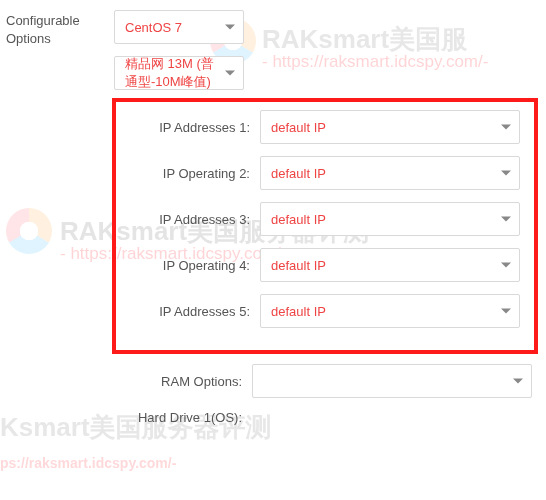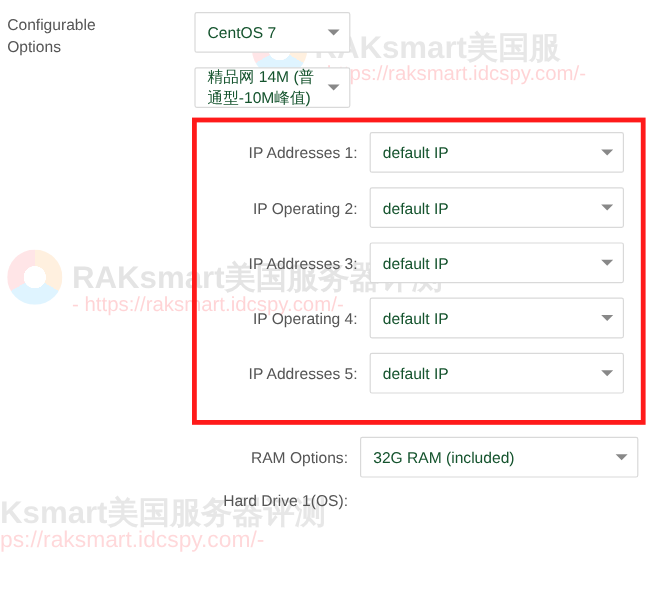--- a/index.html
+++ b/index.html
@@ -33,21 +33,20 @@
     opacity: 0.12;
   }
 
   .container {
     position: relative;
     display: grid;
     grid-template-columns: 108px 1fr;
     column-gap: 0;
     padding: 4px 6px 6px 6px;
     box-sizing: border-box;
-    gap: 48px;
   }
 
   .side-label {
     padding-top: 8px;
     color: #555;
     font-size: 13px;
     line-height: 1.35;
   }
 
   .rows {
@@ -73,21 +72,21 @@
 
   .select {
     position: relative;
     height: 34px;
     border: 1px solid #d9d9d9;
     border-radius: 2px;
     background: #fff;
     display: flex;
     align-items: center;
     padding: 0 28px 0 10px;
-    color: #14532d;
+    color: #ef4444;
     font-size: 13px;
     cursor: pointer;
     box-sizing: border-box;
   }
   .select .caret {
     position: absolute;
     right: 8px;
     top: 50%;
     width: 0;
     height: 0;
@@ -109,41 +108,41 @@
 
 <div class="wm-logo" style="left:210px; top:18px; width:46px; height:46px;"></div>
 <div class="wm" style="left:262px; top:22px; font-size:26px; color:rgba(120,120,120,0.18);">RAKsmart美国服</div>
 <div class="wm" style="left:262px; top:52px; font-size:17px; font-weight:400; color:rgba(255,60,70,0.22);">- https://raksmart.idcspy.com/-</div>
 
 <div class="wm-logo" style="left:6px; top:208px; width:46px; height:46px;"></div>
 <div class="wm" style="left:60px; top:214px; font-size:26px; color:rgba(120,120,120,0.20);">RAKsmart美国服务器评测</div>
 <div class="wm" style="left:60px; top:244px; font-size:17px; font-weight:400; color:rgba(255,60,70,0.22);">- https://raksmart.idcspy.com/-</div>
 
 <div class="wm" style="left:0px; top:410px; font-size:26px; color:rgba(120,120,120,0.18);">Ksmart美国服务器评测</div>
-<div class="wm" style="left:0px; top:440px; font-size:19px; font-weight:400; color:rgba(255,60,70,0.20);">ps://raksmart.idcspy.com/-</div>
+<div class="wm" style="left:0px; top:455px; font-size:14px; font-weight:700; color:rgba(255,60,70,0.20);">ps://raksmart.idcspy.com/-</div>
 
 <div class="container">
 
   <div class="side-label">
     <span>Configurable</span><br>
     <span>Options</span>
   </div>
 
   <div class="rows">
 
     <div class="row">
       <div class="select">
         <span>CentOS 7</span>
         <span class="caret"></span>
       </div>
     </div>
 
     <div class="row">
       <div class="select">
-        <span>精品网 14M (普通型-10M峰值)</span>
+        <span>精品网 13M (普通型-10M峰值)</span>
         <span class="caret"></span>
       </div>
     </div>
 
     <div class="highlight-box">
 
       <div class="row">
         <div class="rlabel">IP Addresses 1:</div>
         <div class="select">
           <span>default IP</span>
@@ -184,21 +183,20 @@
       </div>
 
       <div class="row">
       </div>
 
     </div>
 
     <div class="row">
       <div class="rlabel">RAM Options:</div>
       <div class="select">
-        <span>32G RAM (included)</span>
         <span class="caret"></span>
       </div>
     </div>
 
     <div class="row">
       <div class="rlabel">Hard Drive 1(OS):</div>
     </div>
 
   </div>
 </div>

